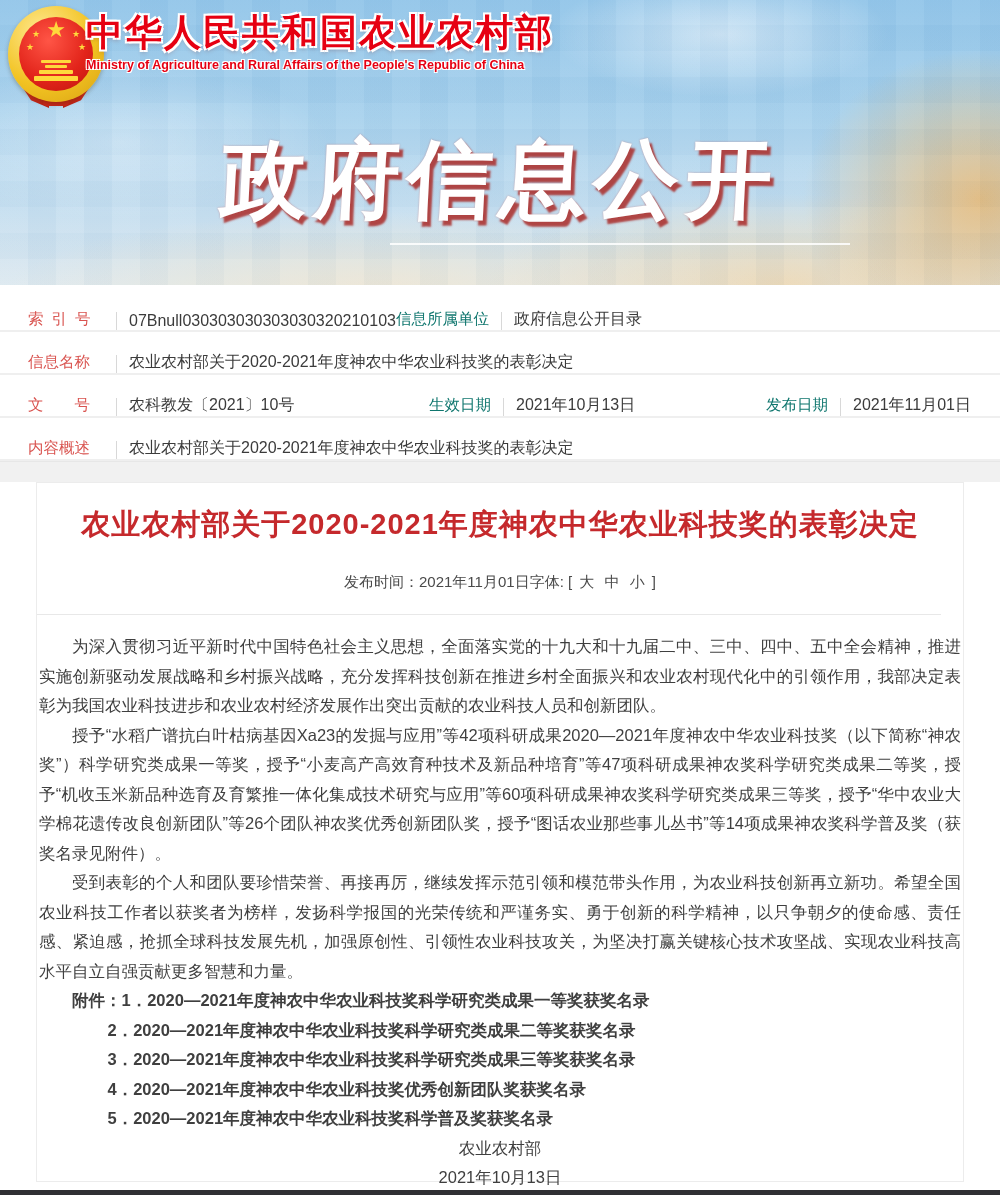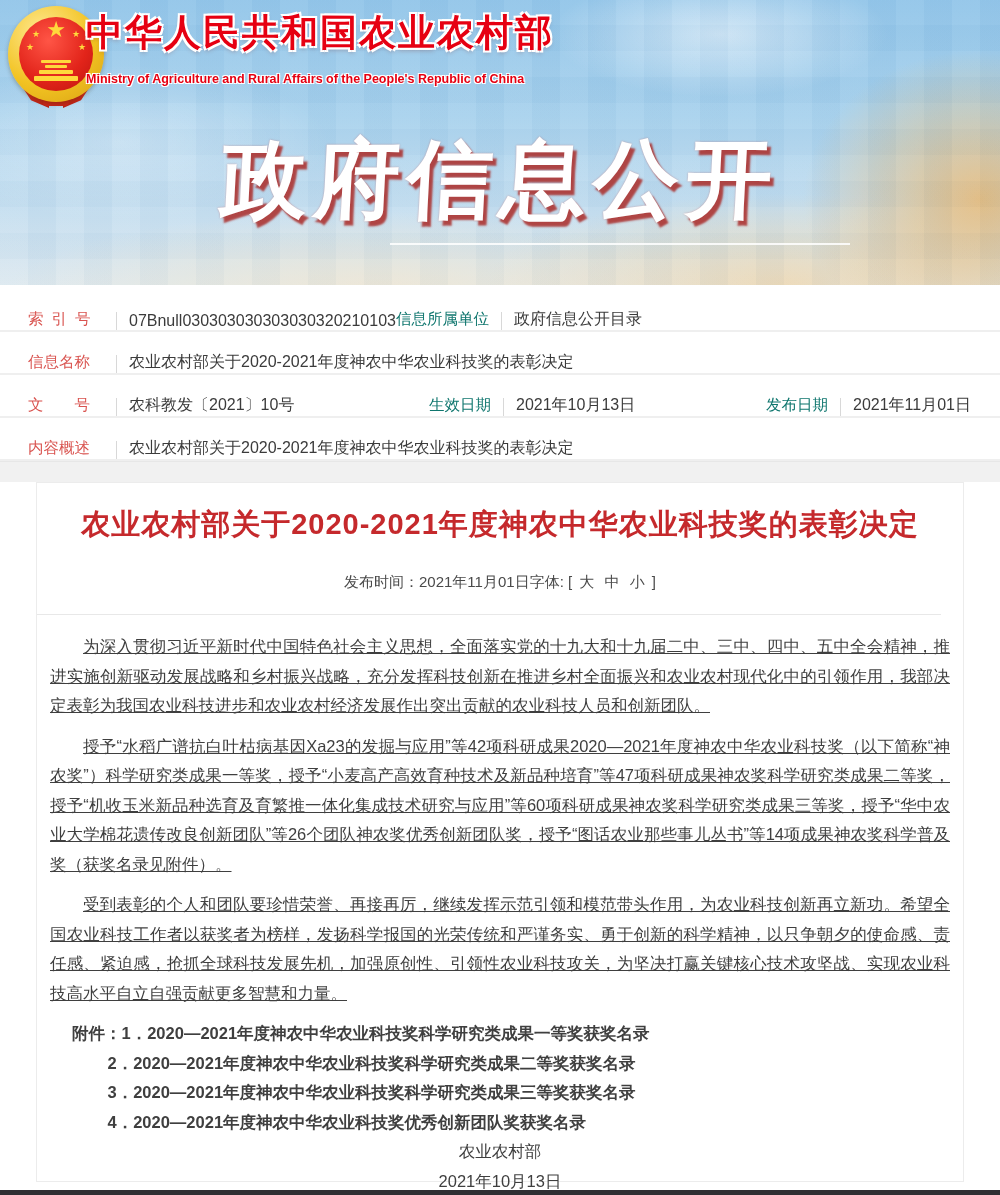--- a/index.html
+++ b/index.html
@@ -52,21 +52,21 @@
   .gate .g1 { width:30px; height:3px; } .gate .g2 { width:22px; height:3px; }
   .gate .g3 { width:34px; height:4px; } .gate .g4 { width:44px; height:5px; }
 
   
   .ministry { position:absolute; left:86px; top:8px; z-index:3; cursor:pointer; }
   .ministry-cn {
     color:#e60012; font-size:37px; font-weight:bold; letter-spacing:2px; white-space:nowrap;
     text-shadow:-2px -2px 0 #fff,2px -2px 0 #fff,-2px 2px 0 #fff,2px 2px 0 #fff,0 3px 4px rgba(130,60,60,.35);
   }
   .ministry-en {
-    margin-top:14px; color:#e60012; font-size:12.5px; font-weight:bold; white-space:nowrap;
+    margin-top:0; color:#e60012; font-size:12.5px; font-weight:bold; white-space:nowrap;
     text-shadow:-1px -1px 0 #fff,1px -1px 0 #fff,-1px 1px 0 #fff,1px 1px 0 #fff;
   }
 
   
   .banner-title-wrap { position:absolute; left:0; right:0; top:122px; text-align:center; z-index:2; }
   .banner-title {
     display:inline-block; color:#ffffff; font-size:86px; font-weight:900; letter-spacing:7px;
     transform:skewX(-3deg); white-space:nowrap;
     text-shadow:4px 5px 2px rgba(172,52,50,.9), 0 0 2px rgba(190,70,70,.45);
   }
@@ -97,21 +97,21 @@
     margin-top:29px; display:flex; justify-content:center; 
     color:#4a4a4a; font-size:15px; height:22px; align-items:center;
   }
   .font-ctl span { cursor:pointer; }
   .font-ctl .sz { margin:0 3px; }
   .meta-divider { border-bottom:1px solid #e8e8e8; margin:21px 22px 0 0; }
   .article-body {
     margin-top:17px; padding:0 2px; color:#3f3f3f; font-size:16.5px;
     line-height:29.5px; text-align:justify;
   }
-  .article-body p { text-indent:2em; margin:11px;text-decoration:underline; }
+  .article-body p { text-indent:2em; margin:0; }
   .att-line { text-indent:2em;font-weight:bold; }
   .att-line.cont { text-indent:4.15em; }
   .sig { text-align:center; text-indent:0; }
 
   .footer-bar { position:absolute; left:0; top:1190px; width:1000px; height:5px; background:#2f2f33; }
 </style>
 </head>
 <body>
 
 <div class="banner">
@@ -206,20 +206,21 @@
 
   <div class="article-body">
     <p>为深入贯彻习近平新时代中国特色社会主义思想，全面落实党的十九大和十九届二中、三中、四中、五中全会精神，推进实施创新驱动发展战略和乡村振兴战略，充分发挥科技创新在推进乡村全面振兴和农业农村现代化中的引领作用，我部决定表彰为我国农业科技进步和农业农村经济发展作出突出贡献的农业科技人员和创新团队。</p>
     <p>授予“水稻广谱抗白叶枯病基因Xa23的发掘与应用”等42项科研成果2020—2021年度神农中华农业科技奖（以下简称“神农奖”）科学研究类成果一等奖，授予“小麦高产高效育种技术及新品种培育”等47项科研成果神农奖科学研究类成果二等奖，授予“机收玉米新品种选育及育繁推一体化集成技术研究与应用”等60项科研成果神农奖科学研究类成果三等奖，授予“华中农业大学棉花遗传改良创新团队”等26个团队神农奖优秀创新团队奖，授予“图话农业那些事儿丛书”等14项成果神农奖科学普及奖（获奖名录见附件）。</p>
     <p>受到表彰的个人和团队要珍惜荣誉、再接再厉，继续发挥示范引领和模范带头作用，为农业科技创新再立新功。希望全国农业科技工作者以获奖者为榜样，发扬科学报国的光荣传统和严谨务实、勇于创新的科学精神，以只争朝夕的使命感、责任感、紧迫感，抢抓全球科技发展先机，加强原创性、引领性农业科技攻关，为坚决打赢关键核心技术攻坚战、实现农业科技高水平自立自强贡献更多智慧和力量。</p>
 
     <div class="att-line"><span>附件：</span><span>1．2020—2021年度神农中华农业科技奖科学研究类成果一等奖获奖名录</span></div>
     <div class="att-line cont">2．2020—2021年度神农中华农业科技奖科学研究类成果二等奖获奖名录</div>
     <div class="att-line cont">3．2020—2021年度神农中华农业科技奖科学研究类成果三等奖获奖名录</div>
     <div class="att-line cont">4．2020—2021年度神农中华农业科技奖优秀创新团队奖获奖名录</div>
+    <div class="att-line cont">5．2020—2021年度神农中华农业科技奖科学普及奖获奖名录</div>
 
     <div class="sig">农业农村部</div>
     <div class="sig">2021年10月13日</div>
   </div>
 
 </div>
 
 <div class="footer-bar"></div>
 
 </body></html>

